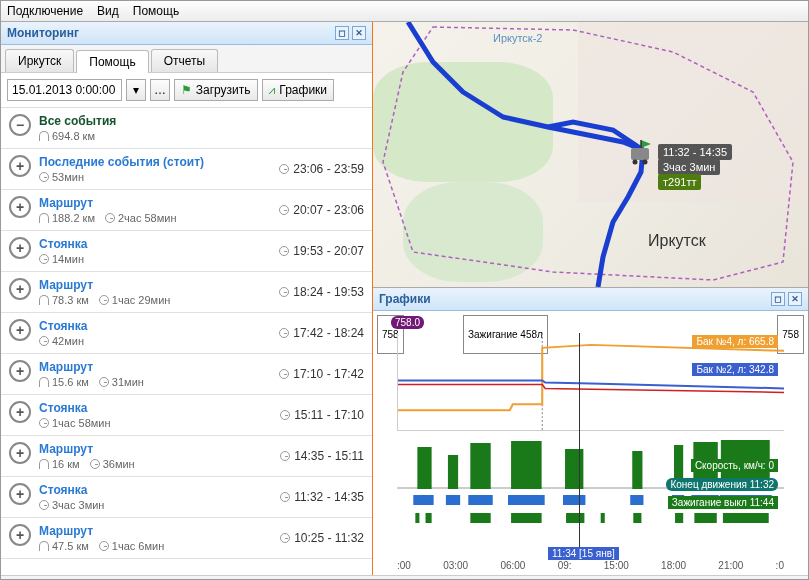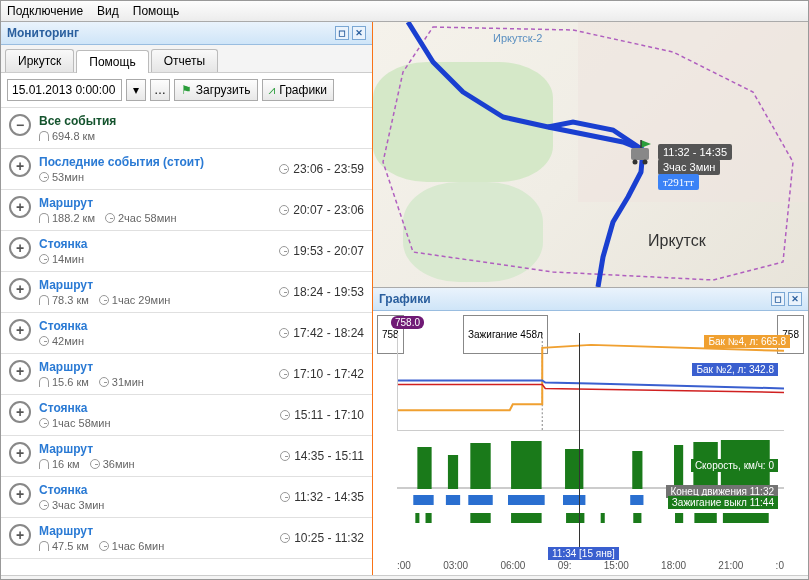--- a/index.html
+++ b/index.html
@@ -36,21 +36,21 @@
 .clock { width: 10px; height: 10px; border: 1px solid #999; border-radius: 50%; position: relative; }
 .clock::after { content:''; position:absolute; width:3px; height:1px; background:#999; top:4px; left:4px; }
 .speedo { width: 10px; height: 10px; border: 1px solid #999; border-radius: 50% 50% 0 0; border-bottom:none; }
 .event-time { color: #333; font-size: 12px; align-self: center; display:flex; align-items:center; gap:4px;}
 
 
 .right { flex: 1; display: flex; flex-direction: column; }
 .map { flex: 1; background: #f2efe9; position: relative; overflow: hidden; }
 .city-label { position:absolute; color:#333; font-size:16px; }
 .vehicle-badge { position:absolute; background:#555; color:#fff; font-size:11px; padding:2px 5px; border-radius:2px; white-space:nowrap; }
-.vehicle-badge.sub { background:#3b82f6;font-family:Liberation Serif, serif; }
+.vehicle-badge.sub { background:#4d7c0f; }
 
 .charts-wrap { height: 288px; display:flex; flex-direction:column; border-top:1px solid #aaa;}
 .charts { flex:1; background:#fff; position:relative; padding:4px; }
 .chart-label-box { position:absolute; border:1px solid #888; background:#fff; padding:13px 4px; font-size:10px; }
 .chart-tag { position:absolute; color:#fff; font-size:10px; padding:1px 4px; }
 .fuel-area { position:absolute; left:24px; right:24px; top:22px; height:98px; border-left:1px solid #ccc; border-bottom:1px solid #ccc; }
 .speed-area { position:absolute; left:24px; right:24px; top:126px; height:52px; }
 .ign-area { position:absolute; left:24px; right:24px; top:182px; height:44px; }
 .xaxis { position:absolute; left:24px; right:24px; bottom:4px; display:flex; justify-content:space-between; font-size:10px; color:#555;}
 .cursor-line { position:absolute; top:22px; bottom:22px; width:1px; background:#333; }
@@ -281,21 +281,21 @@
           <svg width="100%" height="100%" viewBox="0 0 380 98" preserveAspectRatio="none">
             <line x1="142" y1="0" x2="142" y2="98" stroke="#888" stroke-dasharray="2,2"></line>
 
             <polyline points="0,78 110,78 113,72 142,72 142,15 190,12 380,18" fill="none" stroke="#f0a030" stroke-width="2"></polyline>
 
             <polyline points="0,48 142,48 145,50 190,51 380,56" fill="none" stroke="#3a5fcf" stroke-width="2"></polyline>
 
             <polyline points="0,52 142,52 145,56 380,60" fill="none" stroke="#d02020" stroke-width="1.5"></polyline>
           </svg>
         </div>
-        <span class="chart-tag" style="right:18px;top:24px;background:#f0a030;">Бак №4, л: 665.8</span>
+        <span class="chart-tag" style="right:30px;top:24px;background:#f0a030;">Бак №4, л: 665.8</span>
         <span class="chart-tag" style="right:30px;top:52px;background:#3a5fcf;">Бак №2, л: 342.8</span>
 
         <div class="speed-area">
           <svg width="100%" height="100%" viewBox="0 0 380 52" preserveAspectRatio="none">
             <rect x="0" y="50" width="380" height="2" fill="#ccc"></rect>
             <g fill="#1a7a1a">
               <rect x="20" y="10" width="14" height="42"></rect>
                 <rect x="50" y="18" width="10" height="34"></rect>
               <rect x="72" y="6" width="20" height="46"></rect>
                 <rect x="112" y="4" width="30" height="48"></rect>
@@ -329,21 +329,21 @@
                 <rect x="112" y="20" width="30" height="10"></rect>
               <rect x="166" y="20" width="18" height="10"></rect>
                 <rect x="200" y="20" width="4" height="10"></rect>
               <rect x="232" y="20" width="8" height="10"></rect>
                 <rect x="273" y="20" width="8" height="10"></rect>
               <rect x="292" y="20" width="22" height="10"></rect>
                 <rect x="320" y="20" width="45" height="10"></rect>
             </g>
           </svg>
         </div>
-        <span class="chart-tag" style="right:30px;top:174px;background:#737373;">Конец движения 11:32</span>
+        <span class="chart-tag" style="right:30px;top:167px;background:#0f766e;border-radius:6px;">Конец движения 11:32</span>
         <span class="chart-tag" style="right:30px;top:185px;background:#1a7a1a;">Зажигание выкл 11:44</span>
 
         <div class="cursor-line" style="left:206px;"></div>
 
         <div class="xaxis" id="xaxis">
             <span>:00</span>
             <span>03:00</span>
             <span>06:00</span>
             <span>09:</span>
             <span>15:00</span>

